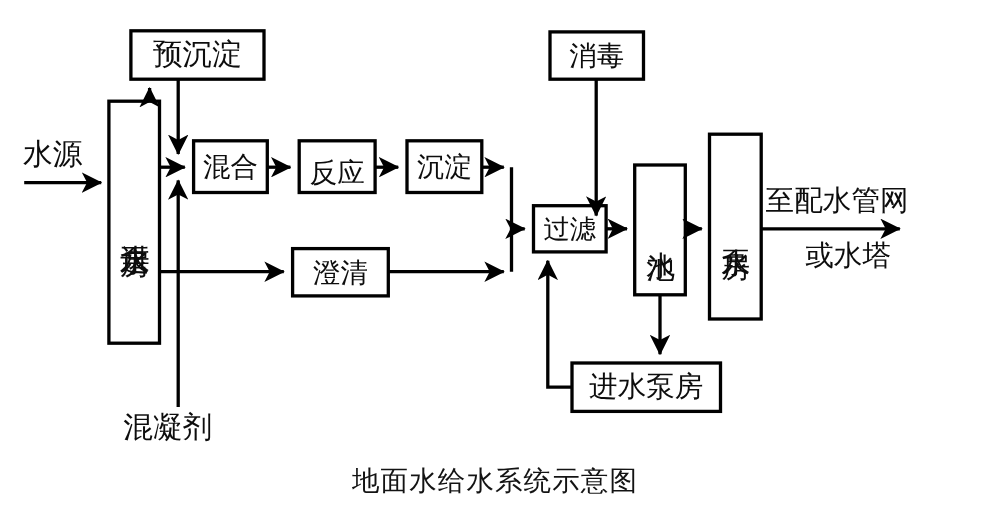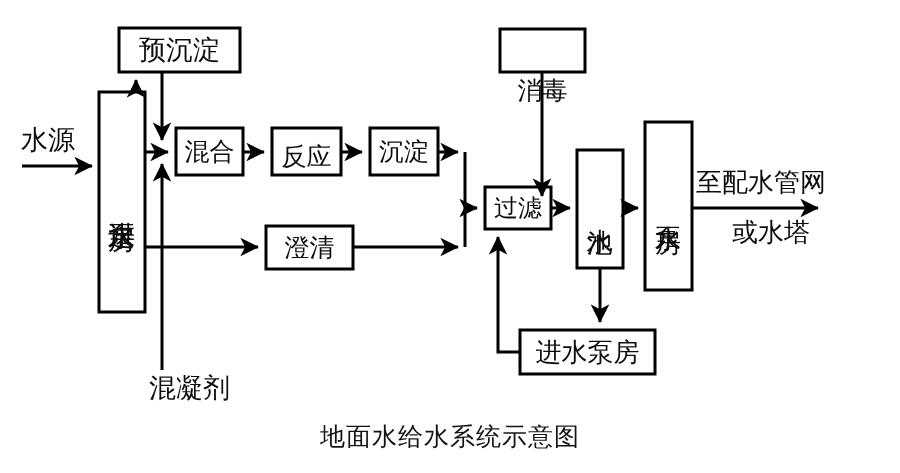--- a/index.html
+++ b/index.html
@@ -129,33 +129,33 @@
   <div class="node-label vertical" style="left:99px; top:92px; width:46px; height:220px; font-size:27px;">进水泵房</div>
 
   <div class="node-label" style="left:176px; top:128px; width:67px; height:47px; font-size:25px;">混合</div>
 
   <div class="node-label" style="left:272px; top:128px; width:69px; height:58px; font-size:25px;">反应</div>
 
   <div class="node-label" style="left:370px; top:128px; width:68px; height:47px; font-size:25px;border-radius:15px;">沉淀</div>
 
   <div class="node-label" style="left:266px; top:226px; width:87px; height:43px; font-size:25px;">澄清</div>
 
-  <div class="node-label" style="left:500px; top:29px; width:85px; height:43px; font-size:25px;margin-top:40px;">消毒</div>
+  <div class="node-label" style="left:500px; top:29px; width:85px; height:43px; font-size:25px;">消毒</div>
 
   <div class="node-label" style="left:485px; top:187px; width:66px; height:42px; font-size:24px;">过滤</div>
 
   <div class="node-label vertical" style="left:577px; top:150px; width:46px; height:118px; font-size:26px;">水池</div>
 
   <div class="node-label vertical" style="left:645px; top:122px; width:47px; height:168px; font-size:26px;">水泵房</div>
 
   <div class="node-label" style="left:520px; top:330px; width:135px; height:44px; font-size:26px;">进水泵房</div>
 
   <div class="free-label" style="left:21px; top:122px; font-size:27px;">水源</div>
 
-  <div class="free-label" style="left:112px; top:370px; font-size:27px;margin-left:37px;">混凝剂</div>
+  <div class="free-label" style="left:112px; top:370px; font-size:27px;">混凝剂</div>
 
   <div class="free-label" style="left:696px; top:165px; font-size:26px;">至配水管网</div>
 
   <div class="free-label" style="left:696px; top:215px; font-size:26px;margin-left:36px;">或水塔</div>
 
   <div class="caption" style="left:0; top:420px; font-size:25px;">地面水给水系统示意图</div>
 
 </div>
 
 </body></html>

